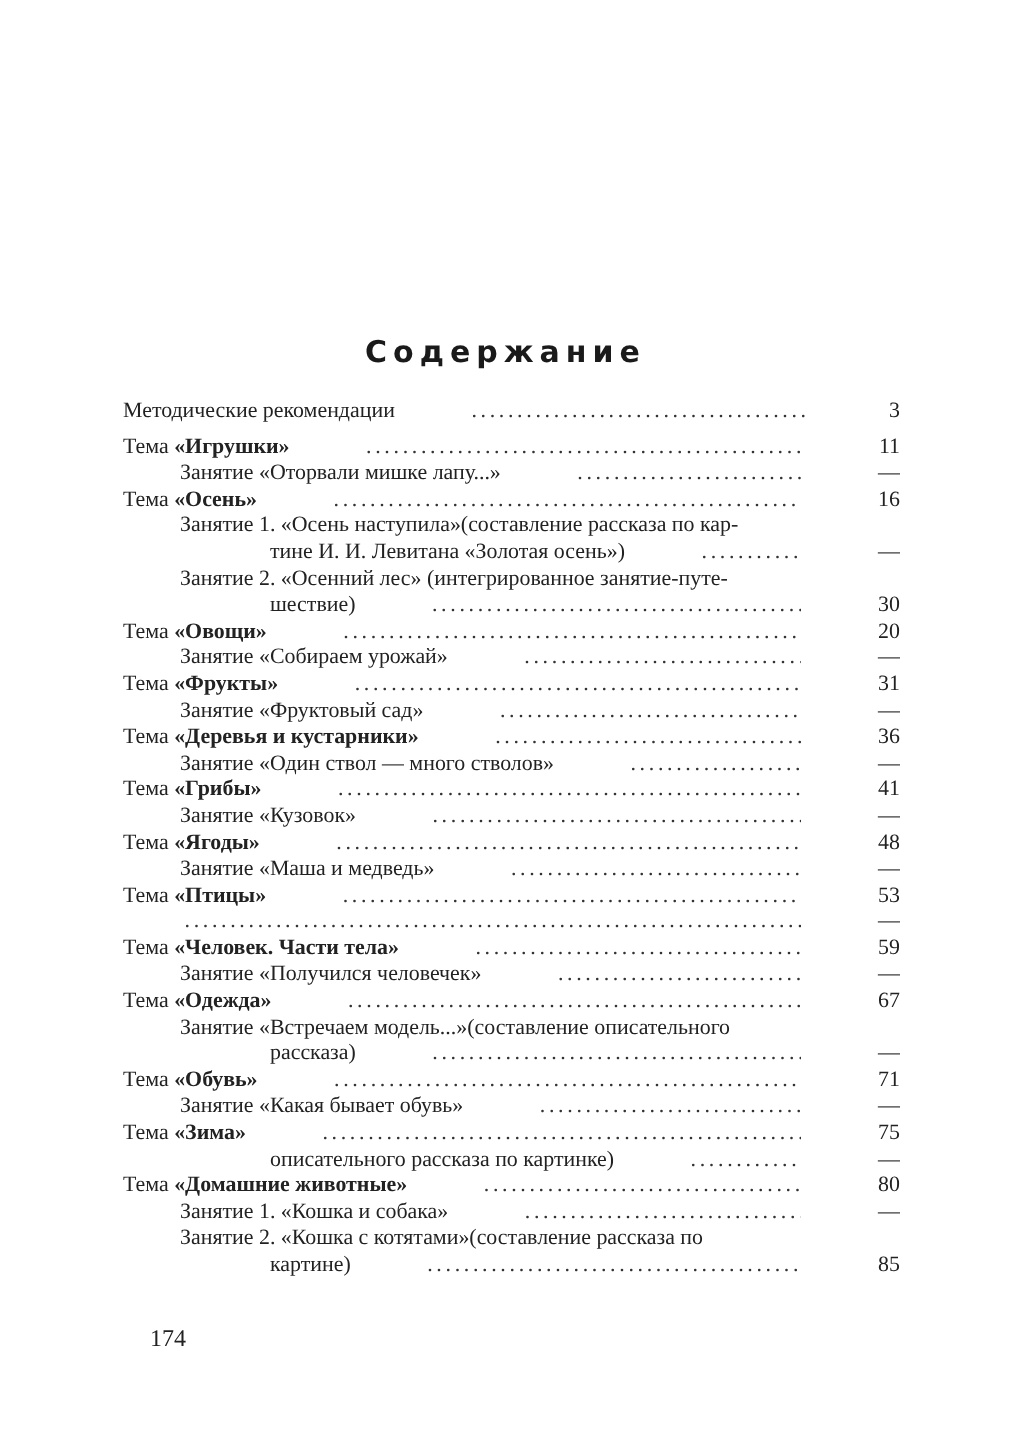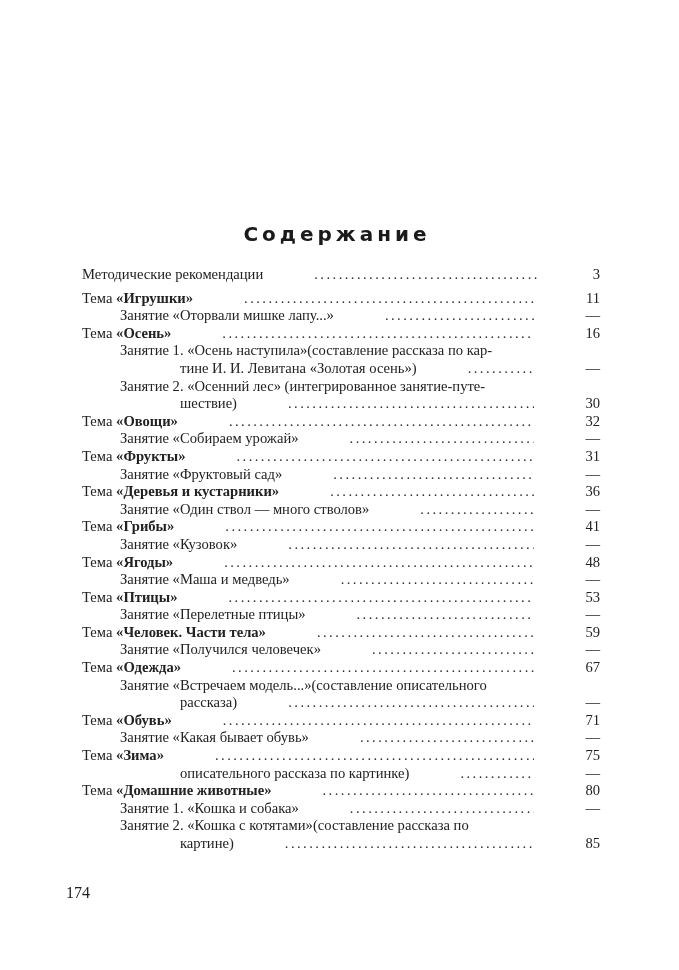--- a/index.html
+++ b/index.html
@@ -12,21 +12,21 @@
   .row { display:flex; align-items:baseline; height:17.6px; line-height:17.6px; white-space:nowrap;gap:48px; }
   .row.gap { margin-top:6px; }
   .row.sub { padding-left:38px; }
   .row.cont { padding-left:98px;align-items:center; }
   .row.plain { padding-left:38px; }
   .txt { flex:0 0 auto; }
   .txt b { font-weight:bold; }
   .dots { flex:1 1 auto; overflow:hidden; margin:0 3px; letter-spacing:3.2px; color:#333; }
   .dots::before { content:". . . . . . . . . . . . . . . . . . . . . . . . . . . . . . . . . . . . . . . . . . . . . . . . . . . . . . . . . . . . . . . . . . . . . . . . . . . . . . . . . . . . . . . . . . . . ."; letter-spacing:0; word-spacing:-1.2px; }
   .pg { flex:0 0 auto; text-align:right; min-width:12px; }
-  .pagenum { position:absolute; top:884px; left:66px; font-size:16px; }
+  .pagenum { position:absolute; top:884px; left:100px; font-size:16px; }
 </style>
 </head>
 <body>
 
 <div class="title">Содержание</div>
 
 <div class="toc" id="toc">
     <div class="row">
       <span class="txt">Методические рекомендации</span>
       <span class="dots"></span>
@@ -59,21 +59,21 @@
       <span class="txt">Занятие 2. «Осенний лес» (интегрированное занятие-путе-</span>
     </div>
     <div class="row cont">
       <span class="txt">шествие)</span>
       <span class="dots"></span>
       <span class="pg">30</span>
     </div>
     <div class="row">
       <span class="txt"><span>Тема </span><b>«Овощи»</b></span>
       <span class="dots"></span>
-      <span class="pg">32</span>
+      <span class="pg">20</span>
     </div>
     <div class="row sub">
       <span class="txt">Занятие «Собираем урожай»</span>
       <span class="dots"></span>
       <span class="pg">—</span>
     </div>
     <div class="row">
       <span class="txt"><span>Тема </span><b>«Фрукты»</b></span>
       <span class="dots"></span>
       <span class="pg">31</span>
@@ -112,21 +112,20 @@
       <span class="txt">Занятие «Маша и медведь»</span>
       <span class="dots"></span>
       <span class="pg">—</span>
     </div>
     <div class="row">
       <span class="txt"><span>Тема </span><b>«Птицы»</b></span>
       <span class="dots"></span>
       <span class="pg">53</span>
     </div>
     <div class="row sub">
-      <span class="txt">Занятие «Перелетные птицы»</span>
       <span class="dots"></span>
       <span class="pg">—</span>
     </div>
     <div class="row">
       <span class="txt"><span>Тема </span><b>«Человек. Части тела»</b></span>
       <span class="dots"></span>
       <span class="pg">59</span>
     </div>
     <div class="row sub">
       <span class="txt">Занятие «Получился человечек»</span>

